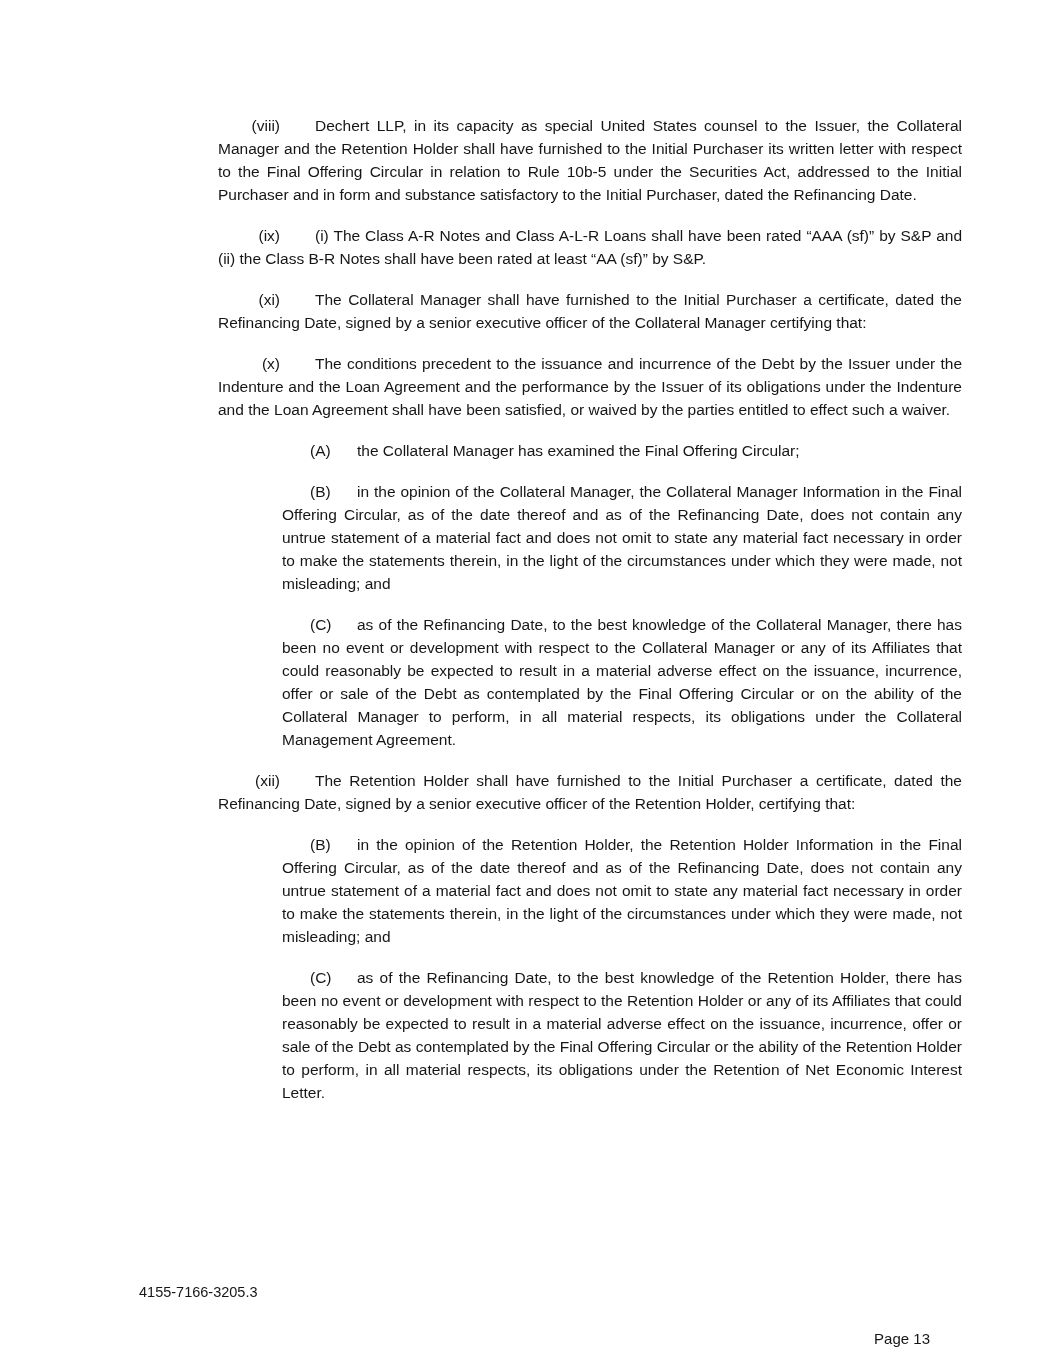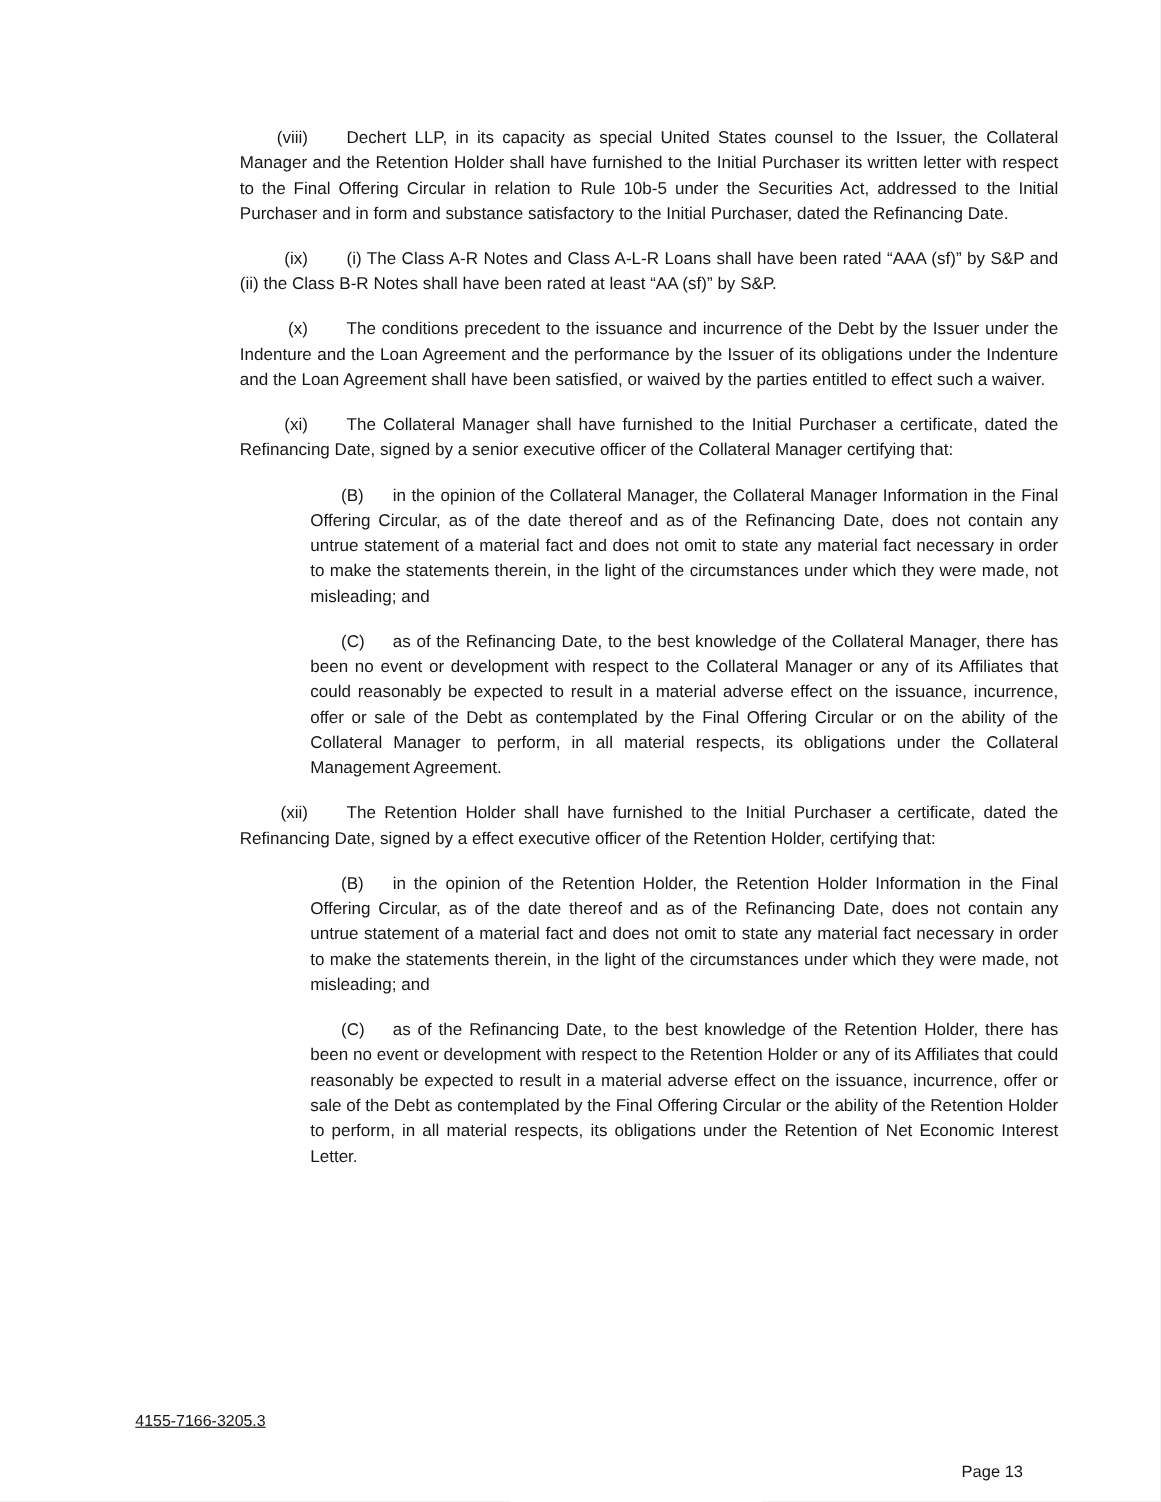--- a/index.html
+++ b/index.html
@@ -49,45 +49,45 @@
     top: 1330px;
     left: 186px;
     width: 744px;
     text-align: right;
     font-size: 15px;
     line-height: 17px;
   }
   .footer-id {
     position: absolute;
     top: 1284px;
-    left: 123px;
+    left: 139px;
     font-size: 14.5px;
     line-height: 17px;
-    text-decoration: underline;
   }
 </style>
 </head>
 <body>
 
 <div class="page">
   <div class="doc-body" id="doc-body">
   <p class="para main"><span class="pnum">(viii)</span><span class="ptext">Dechert LLP, in its capacity as special United States counsel to the Issuer, the Collateral Manager and the Retention Holder shall have furnished to the Initial Purchaser its written letter with respect to the Final Offering Circular in relation to Rule 10b-5 under the Securities Act, addressed to the Initial Purchaser and in form and substance satisfactory to the Initial Purchaser, dated the Refinancing Date.</span></p>
 
   <p class="para main"><span class="pnum">(ix)</span><span class="ptext">(i) The Class A-R Notes and Class A-L-R Loans shall have been rated “AAA (sf)” by S&amp;P and (ii) the Class B-R Notes shall have been rated at least “AA (sf)” by S&amp;P.</span></p>
 
+  <p class="para main"><span class="pnum">(xi)</span><span class="ptext">The Collateral Manager shall have furnished to the Initial Purchaser a certificate, dated the Refinancing Date, signed by a senior executive officer of the Collateral Manager certifying that:</span></p>
+
   <p class="para main"><span class="pnum">(x)</span><span class="ptext">The conditions precedent to the issuance and incurrence of the Debt by the Issuer under the Indenture and the Loan Agreement and the performance by the Issuer of its obligations under the Indenture and the Loan Agreement shall have been satisfied, or waived by the parties entitled to effect such a waiver.</span></p>
 
-  <p class="para main"><span class="pnum">(xi)</span><span class="ptext">The Collateral Manager shall have furnished to the Initial Purchaser a certificate, dated the Refinancing Date, signed by a senior executive officer of the Collateral Manager certifying that:</span></p>
-
+  <p class="para sub"><span class="pnum">(A)</span><span class="ptext">the Collateral Manager has examined the Final Offering Circular;</span></p>
 
   <p class="para sub"><span class="pnum">(B)</span><span class="ptext">in the opinion of the Collateral Manager, the Collateral Manager Information in the Final Offering Circular, as of the date thereof and as of the Refinancing Date, does not contain any untrue statement of a material fact and does not omit to state any material fact necessary in order to make the statements therein, in the light of the circumstances under which they were made, not misleading; and</span></p>
 
   <p class="para sub"><span class="pnum">(C)</span><span class="ptext">as of the Refinancing Date, to the best knowledge of the Collateral Manager, there has been no event or development with respect to the Collateral Manager or any of its Affiliates that could reasonably be expected to result in a material adverse effect on the issuance, incurrence, offer or sale of the Debt as contemplated by the Final Offering Circular or on the ability of the Collateral Manager to perform, in all material respects, its obligations under the Collateral Management Agreement.</span></p>
 
-  <p class="para main"><span class="pnum">(xii)</span><span class="ptext">The Retention Holder shall have furnished to the Initial Purchaser a certificate, dated the Refinancing Date, signed by a effect executive officer of the Retention Holder, certifying that:</span></p>
+  <p class="para main"><span class="pnum">(xii)</span><span class="ptext">The Retention Holder shall have furnished to the Initial Purchaser a certificate, dated the Refinancing Date, signed by a senior executive officer of the Retention Holder, certifying that:</span></p>
 
 
   <p class="para sub"><span class="pnum">(B)</span><span class="ptext">in the opinion of the Retention Holder, the Retention Holder Information in the Final Offering Circular, as of the date thereof and as of the Refinancing Date, does not contain any untrue statement of a material fact and does not omit to state any material fact necessary in order to make the statements therein, in the light of the circumstances under which they were made, not misleading; and</span></p>
 
   <p class="para sub"><span class="pnum">(C)</span><span class="ptext">as of the Refinancing Date, to the best knowledge of the Retention Holder, there has been no event or development with respect to the Retention Holder or any of its Affiliates that could reasonably be expected to result in a material adverse effect on the issuance, incurrence, offer or sale of the Debt as contemplated by the Final Offering Circular or the ability of the Retention Holder to perform, in all material respects, its obligations under the Retention of Net Economic Interest Letter.</span></p>
 </div>
   <div class="footer-page">Page 13</div>
   <div class="footer-id">4155-7166-3205.3</div>
 </div>
 

